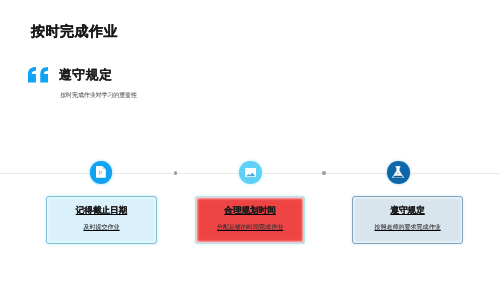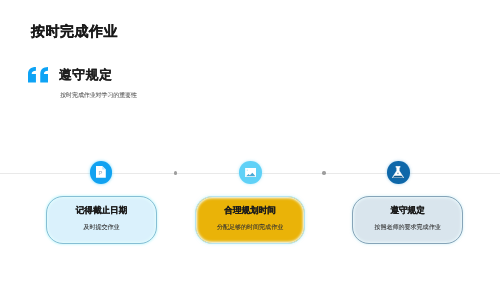--- a/index.html
+++ b/index.html
@@ -24,23 +24,23 @@
            -webkit-text-stroke:0.06px #555555;white-space:nowrap;}
 
   
   .timeline{position:absolute;left:0;top:172.5px;width:500px;height:1px;}
   .tl-dot{position:absolute;width:3.4px;height:3.4px;border-radius:50%;top:171.4px;}
 
   .node{position:absolute;width:22.6px;height:22.6px;border-radius:50%;top:161px;
         display:flex;align-items:center;justify-content:center;}
 
   
-  .card{position:absolute;box-sizing:border-box;border-radius:17px;border-width:0.9px;
+  .card{position:absolute;box-sizing:border-box;border-radius:3px;border-width:0.9px;
         border-style:solid;top:196.2px;width:110.4px;height:48px;
-        display:flex;flex-direction:column;align-items:center;}
+        display:flex;flex-direction:column;align-items:center;text-decoration:underline;}
   .card-title{font-size:8.6px;font-weight:700;color:#1c1c1c;line-height:10px;margin-top:8.3px;
               -webkit-text-stroke:0.2px #1c1c1c;white-space:nowrap;}
   .card-sub{font-size:6.05px;color:#333333;line-height:7px;margin-top:9.8px;letter-spacing:-0.03px;
             -webkit-text-stroke:0.08px #333333;white-space:nowrap;}
 </style>
 </head>
 <body>
 
 <div class="slide" style="background: rgb(255, 255, 255);">
 
@@ -80,21 +80,21 @@
       <path d="M10 37.5 H36 L43.5 45 H2.5 Z" fill="#0d5689"></path>
       <rect x="21.2" y="25" width="3.4" height="7" rx="1.7" fill="#0d5689"></rect>
     </svg>
   </div>
 
   <div class="card" style="left: 46.3px; background: rgb(218, 241, 252); border-color: rgb(134, 191, 213); box-shadow: rgb(226, 251, 253) 0px 0px 2.4px 1.2px inset, rgba(180, 245, 252, 0.55) 0px 0px 2px 0.6px;">
     <div class="card-title">记得截止日期</div>
     <div class="card-sub">及时提交作业</div>
   </div>
 
-  <div class="card" style="left: 194.9px; background: #eab308; border-color: rgb(184, 228, 240); box-shadow: rgb(242, 253, 254) 0px 0px 2.4px 1.2px inset, rgba(210, 248, 253, 0.5) 0px 0px 2px 0.6px;">
+  <div class="card" style="left: 194.9px; background: #ef4444; border-color: rgb(184, 228, 240); box-shadow: rgb(242, 253, 254) 0px 0px 2.4px 1.2px inset, rgba(210, 248, 253, 0.5) 0px 0px 2px 0.6px;">
     <div class="card-title">合理规划时间</div>
     <div class="card-sub">分配足够的时间完成作业</div>
   </div>
 
   <div class="card" style="left: 343.4px; background: rgb(217, 229, 237); border-color: rgb(134, 164, 184); box-shadow: rgb(232, 246, 250) 0px 0px 2.4px 1.2px inset, rgba(205, 240, 248, 0.5) 0px 0px 2px 0.6px; margin-left: 9px;">
     <div class="card-title">遵守规定</div>
     <div class="card-sub">按照老师的要求完成作业</div>
   </div>
 
 </div>

